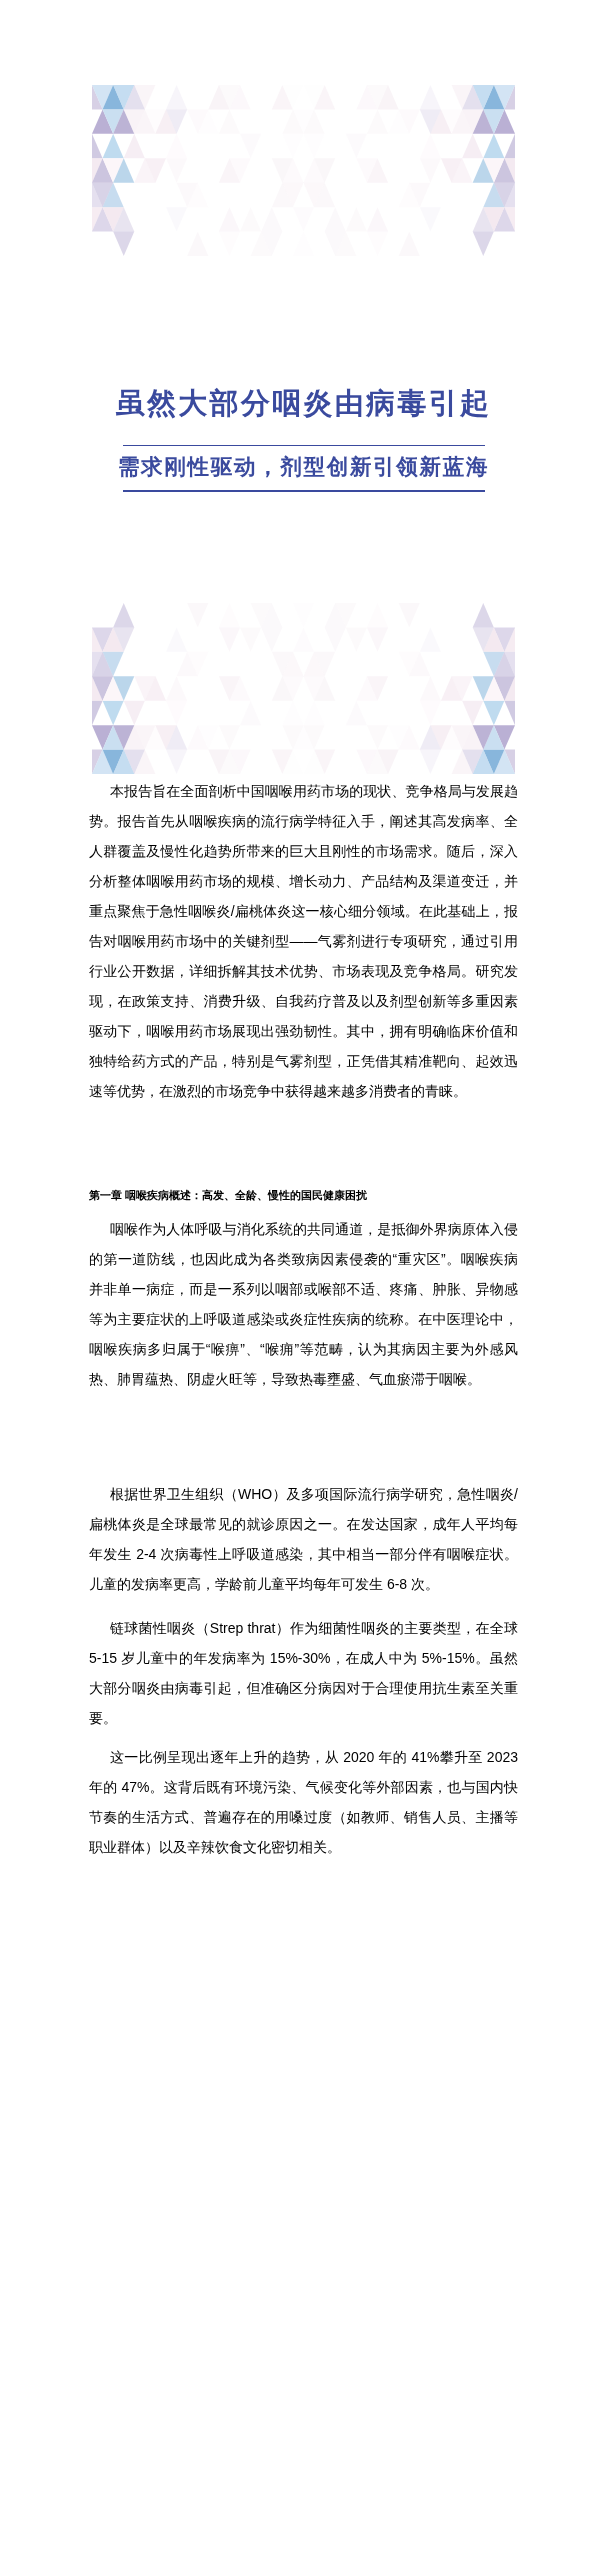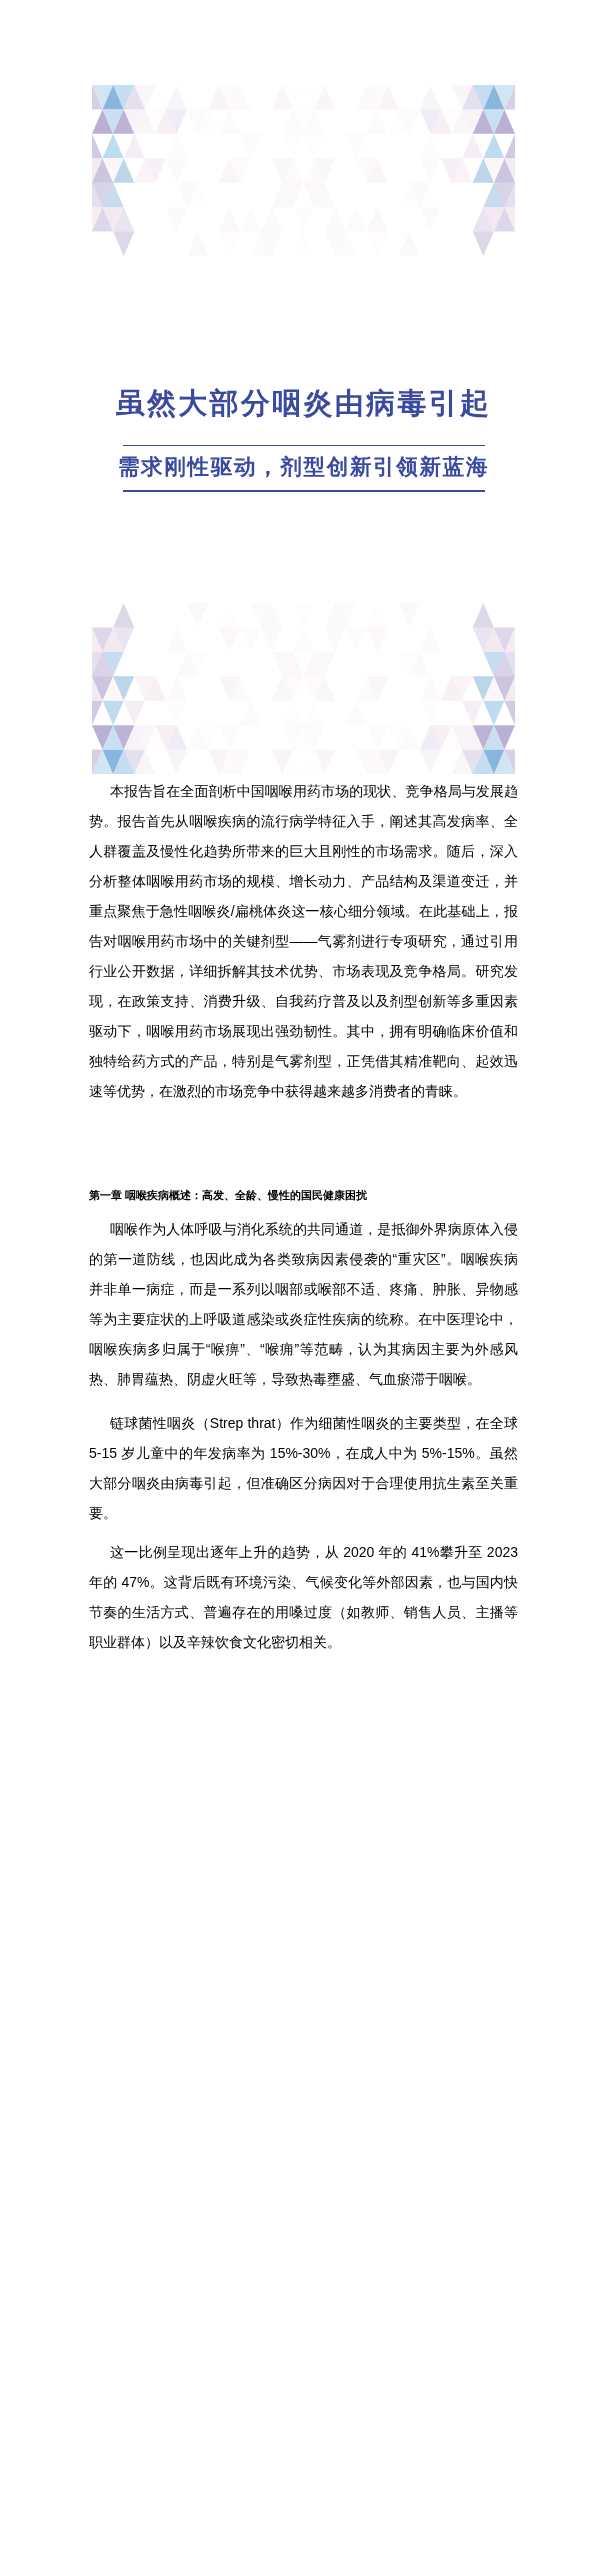--- a/index.html
+++ b/index.html
@@ -323,20 +323,21 @@
 
 
 
     <p id="abstract-p" class="para">本报告旨在全面剖析中国咽喉用药市场的现状、竞争格局与发展趋势。报告首先从咽喉疾病的流行病学特征入手，阐述其高发病率、全人群覆盖及慢性化趋势所带来的巨大且刚性的市场需求。随后，深入分析整体咽喉用药市场的规模、增长动力、产品结构及渠道变迁，并重点聚焦于急性咽喉炎/扁桃体炎这一核心细分领域。在此基础上，报告对咽喉用药市场中的关键剂型——气雾剂进行专项研究，通过引用行业公开数据，详细拆解其技术优势、市场表现及竞争格局。研究发现，在政策支持、消费升级、自我药疗普及以及剂型创新等多重因素驱动下，咽喉用药市场展现出强劲韧性。其中，拥有明确临床价值和独特给药方式的产品，特别是气雾剂型，正凭借其精准靶向、起效迅速等优势，在激烈的市场竞争中获得越来越多消费者的青睐。</p>
 
     <h3 class="chapter-heading">第一章 咽喉疾病概述：高发、全龄、慢性的国民健康困扰</h3>
 
     <p id="intro-p" class="para">咽喉作为人体呼吸与消化系统的共同通道，是抵御外界病原体入侵的第一道防线，也因此成为各类致病因素侵袭的“重灾区”。咽喉疾病并非单一病症，而是一系列以咽部或喉部不适、疼痛、肿胀、异物感等为主要症状的上呼吸道感染或炎症性疾病的统称。在中医理论中，咽喉疾病多归属于“喉痹”、“喉痈”等范畴，认为其病因主要为外感风热、肺胃蕴热、阴虚火旺等，导致热毒壅盛、气血瘀滞于咽喉。</p>
 
 
+    <p id="p1" class="para">根据世界卫生组织（WHO）及多项国际流行病学研究，急性咽炎/扁桃体炎是全球最常见的就诊原因之一。在发达国家，成年人平均每年发生 2-4 次病毒性上呼吸道感染，其中相当一部分伴有咽喉症状。儿童的发病率更高，学龄前儿童平均每年可发生 6-8 次。</p>
 
     <p id="p2" class="para">链球菌性咽炎（Strep thrat）作为细菌性咽炎的主要类型，在全球 5-15 岁儿童中的年发病率为 15%-30%，在成人中为 5%-15%。虽然大部分咽炎由病毒引起，但准确区分病因对于合理使用抗生素至关重要。</p>
 
 
     <p id="p4" class="para">这一比例呈现出逐年上升的趋势，从 2020 年的 41%攀升至 2023 年的 47%。这背后既有环境污染、气候变化等外部因素，也与国内快节奏的生活方式、普遍存在的用嗓过度（如教师、销售人员、主播等职业群体）以及辛辣饮食文化密切相关。</p>
 
   </div>
 </div>
 
 

